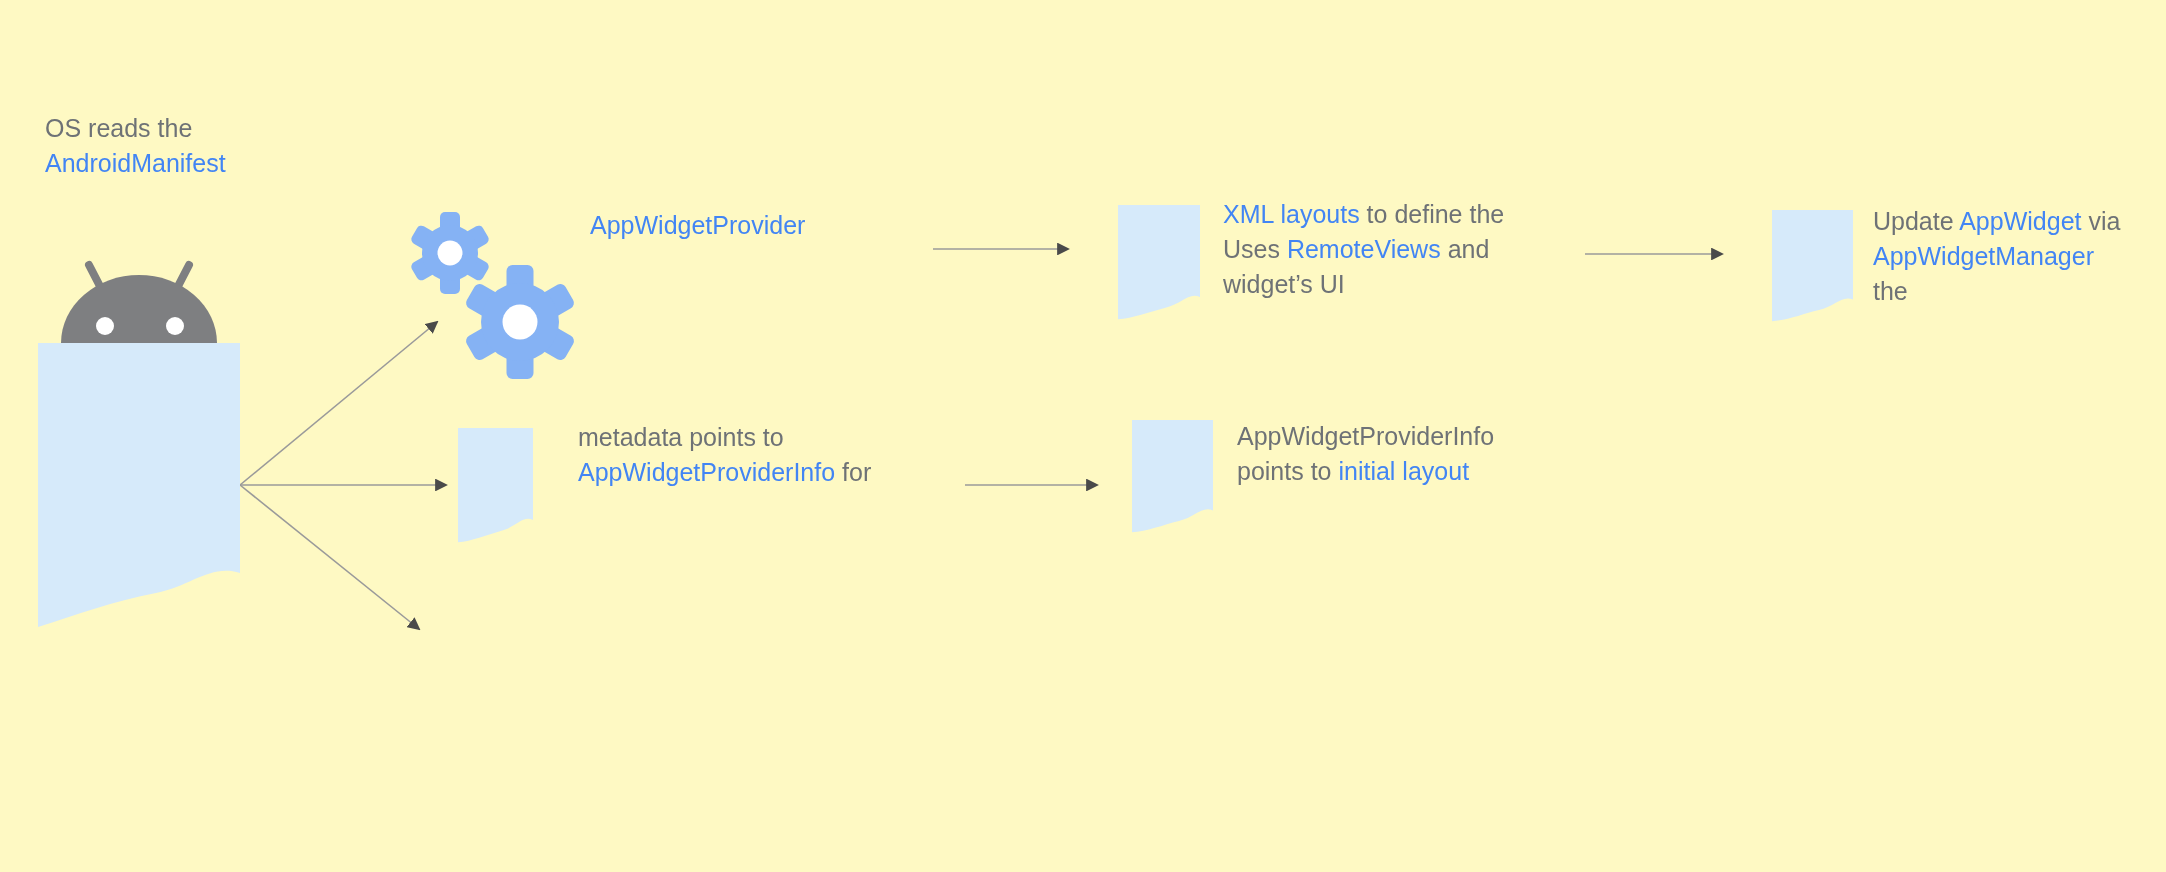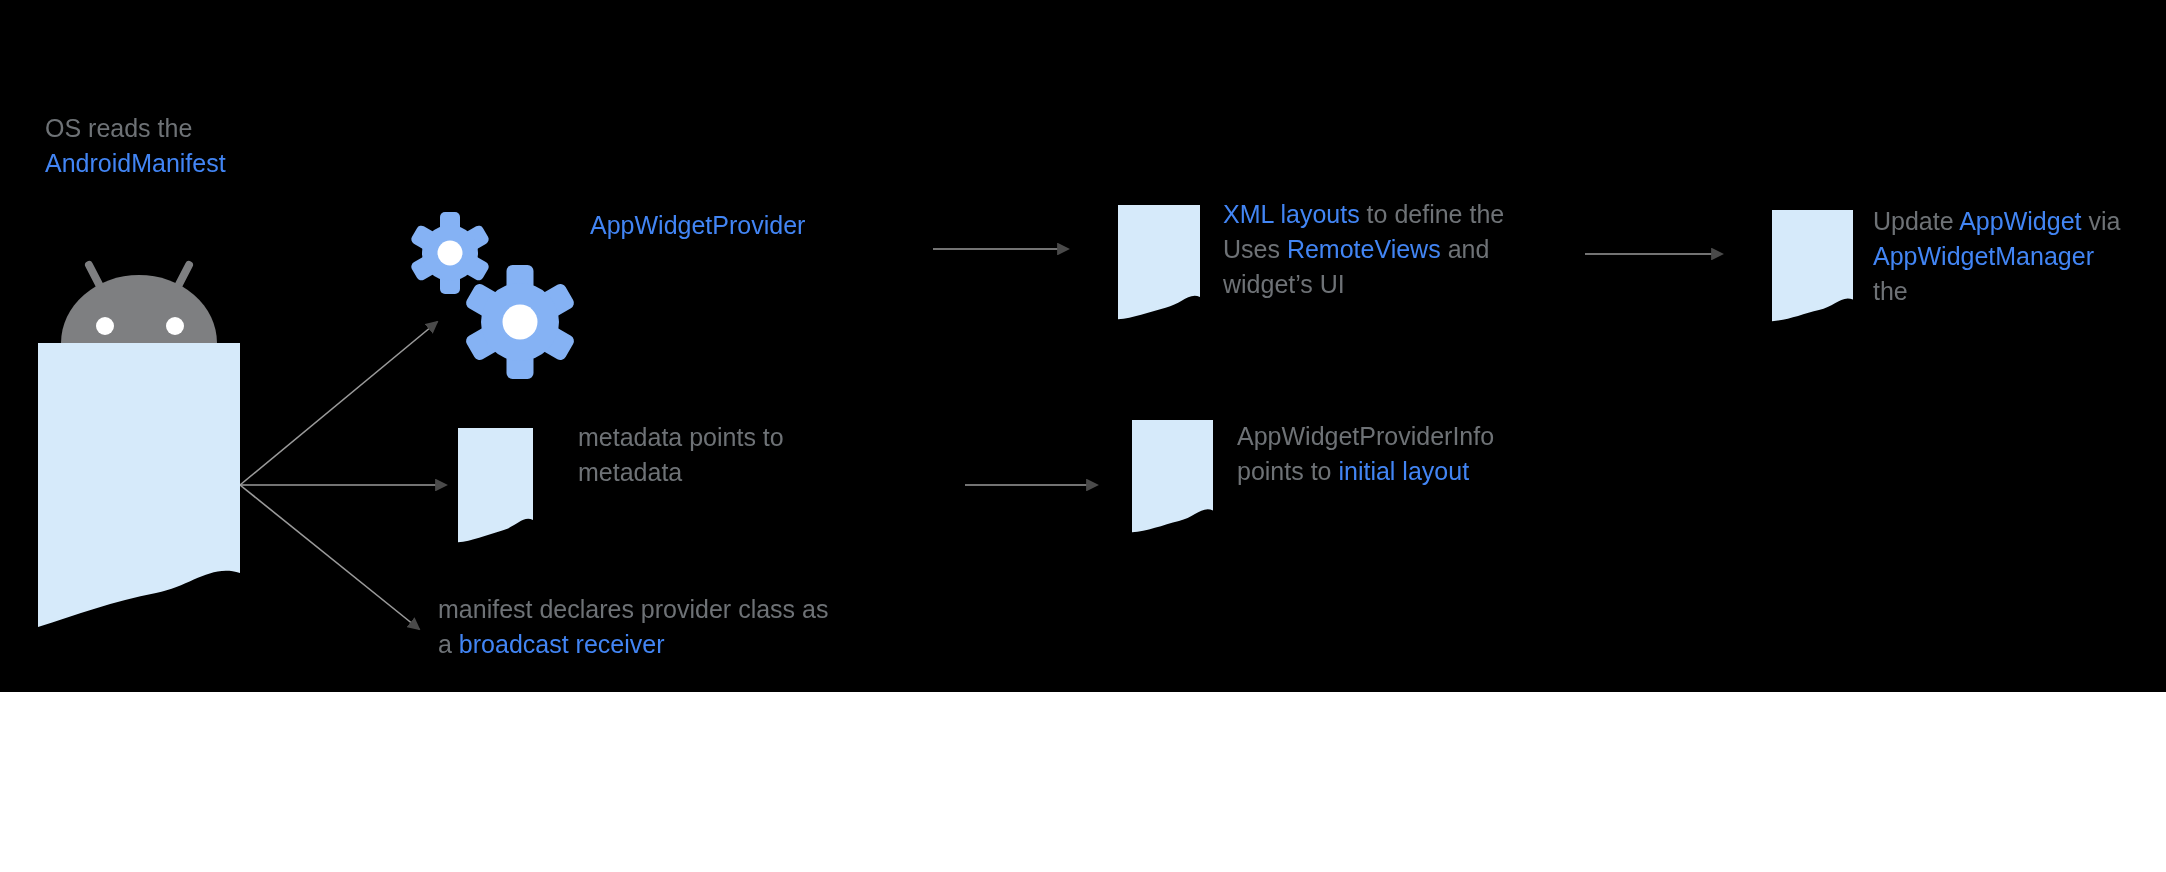--- a/index.html
+++ b/index.html
@@ -1,20 +1,20 @@
 <!DOCTYPE html>
 <html><head>
 <meta charset="utf-8">
 <style>
   html, body { margin: 0; padding: 0; background: #ffffff; }
   #canvas {
     position: relative;
     width: 2166px;
-    height: 692px;
-    background: #000000;
+    height: 872px;
+    background: #fef9c3;
     overflow: hidden;
     font-family: "Liberation Sans", sans-serif;
   }
   .tblock {
     position: absolute;
     font-size: 25px;
     line-height: 35px;
     color: #6e7276;
   }
   .line { white-space: pre; }
@@ -117,26 +117,22 @@
   </div>
 
   <div class="tblock" style="left:1873px;top:204px">
     <div class="line"><span class="seg-g">Update </span><span class="seg-b">AppWidget</span><span class="seg-g"> via</span></div>
     <div class="line"><span class="seg-b">AppWidgetManager</span></div>
     <div class="line"><span class="seg-g">the</span></div>
   </div>
 
   <div class="tblock" style="left:578px;top:420px">
     <div class="line"><span class="seg-g">metadata points to</span></div>
-    <div class="line"><span class="seg-g">metadata</span></div>
+    <div class="line"><span class="seg-b">AppWidgetProviderInfo</span><span class="seg-g"> for</span></div>
   </div>
 
   <div class="tblock" style="left:1237px;top:419px">
     <div class="line"><span class="seg-g">AppWidgetProviderInfo</span></div>
     <div class="line"><span class="seg-g">points to </span><span class="seg-b">initial layout</span></div>
   </div>
 
-  <div class="tblock" style="left:438px;top:592px">
-    <div class="line"><span class="seg-g">manifest declares provider class as</span></div>
-    <div class="line"><span class="seg-g">a </span><span class="seg-b">broadcast receiver</span></div>
-  </div>
 
 </div>
 
 </body></html>

